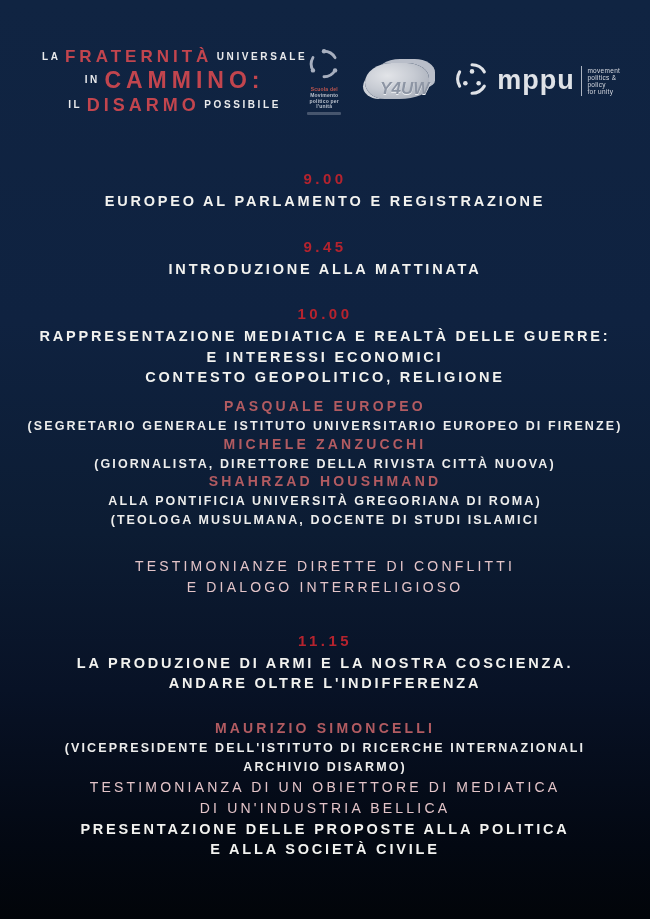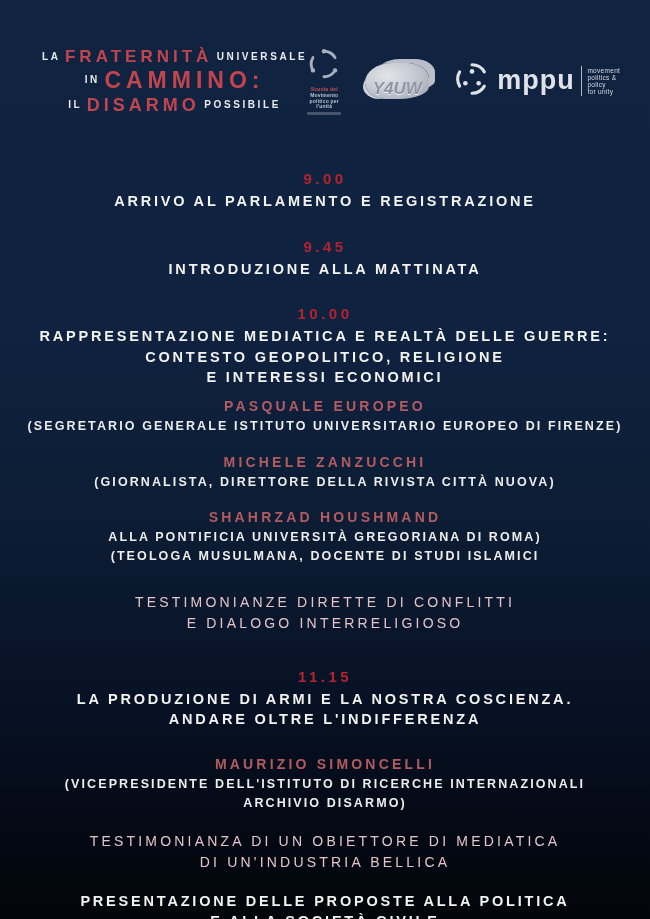--- a/index.html
+++ b/index.html
@@ -34,21 +34,21 @@
   .logo{display:flex;flex-direction:column;align-items:center;}
   .scuola-text{margin-top:2px;text-align:center;line-height:1.15;}
   .scuola-text .l1{font-size:5px;color:#c0564f;font-weight:bold;letter-spacing:.2px;}
   .scuola-text .l2{font-size:5px;color:#b9c0cc;font-weight:bold;letter-spacing:.2px;}
   .scuola-fineprint{width:34px;height:3px;background:#8a93a5;opacity:.45;margin-top:2px;border-radius:1px;}
   .y4uw-blob{
     width:64px;height:36px;position:relative;
     background:radial-gradient(ellipse at 35% 35%,#e2e4e8 0%,#c7cbd3 45%,#9aa1ae 100%);
     border-radius:55% 45% 60% 40% / 70% 55% 45% 60%;
     box-shadow:8px -6px 0 -2px #b9bec9, -6px 4px 0 -4px #cdd1d8;
-    display:flex;align-items:flex-end;justify-content:center;
+    display:flex;align-items:flex-end;justify-content:flex-end;
   }
   .y4uw-text{
     font-size:17px;font-weight:bold;font-style:italic;color:#8d95a4;
     text-shadow:0 1px 0 #eef0f3;letter-spacing:0px;line-height:1;margin-bottom:2px;
   }
   .mppu{display:flex;align-items:center;gap:6px;}
   .mppu-word{font-size:27px;color:#dfe2e7;font-weight:bold;letter-spacing:1px;line-height:.8;}
   .mppu-divider{width:1px;height:30px;background:#aeb5c2;}
   .mppu-tagline{line-height:1.1;}
   .mppu-tagline span{display:block;font-size:6.5px;color:#d7dae1;letter-spacing:.3px;}
@@ -65,21 +65,21 @@
   .speaker-name{
     color:#b25b61;font-size:14px;font-weight:bold;letter-spacing:3.2px;margin:0 0 3px 0;
   }
   .speaker-role{
     color:#ededec;font-size:12.5px;font-weight:bold;letter-spacing:2.1px;line-height:1.5;margin:0 auto;max-width:610px;
   }
   .activity{
     color:#e3c4c8;font-size:14px;font-weight:normal;letter-spacing:3.2px;line-height:1.5;margin:0 auto;
   }
   .gap-section{margin-top:26px;}
-  .gap-item{margin-top:18px;}
+  .gap-item{margin-top:0;}
   .gap-small{margin-top:10px;}
 </style>
 </head>
 <body>
 
 <div class="poster">
 
   <div class="header">
     <div class="title-block">
       <span class="t-line">
@@ -152,34 +152,34 @@
           <span>for unity</span>
         </span>
       </div>
     </div>
   </div>
 
   <div class="schedule">
 
     <div>
       <div class="time">9.00</div>
-      <div class="item-title">ARRIVO AL PARLAMENTO E REGISTRAZIONE</div>
+      <div class="item-title">EUROPEO AL PARLAMENTO E REGISTRAZIONE</div>
     </div>
 
     <div class="gap-section">
       <div class="time">9.45</div>
       <div class="item-title">INTRODUZIONE ALLA MATTINATA</div>
     </div>
 
     <div class="gap-section">
       <div class="time">10.00</div>
       <div class="item-title">
         <div>RAPPRESENTAZIONE MEDIATICA E REALTÀ DELLE GUERRE:</div>
+        <div>E INTERESSI ECONOMICI</div>
         <div>CONTESTO GEOPOLITICO, RELIGIONE</div>
-        <div>E INTERESSI ECONOMICI</div>
       </div>
 
       <div class="gap-small">
         <div class="speaker-name">PASQUALE EUROPEO</div>
         <div class="speaker-role">(SEGRETARIO GENERALE ISTITUTO UNIVERSITARIO EUROPEO DI FIRENZE)</div>
       </div>
 
       <div class="gap-item">
         <div class="speaker-name">MICHELE ZANZUCCHI</div>
         <div class="speaker-role">(GIORNALISTA, DIRETTORE DELLA RIVISTA CITTÀ NUOVA)</div>

